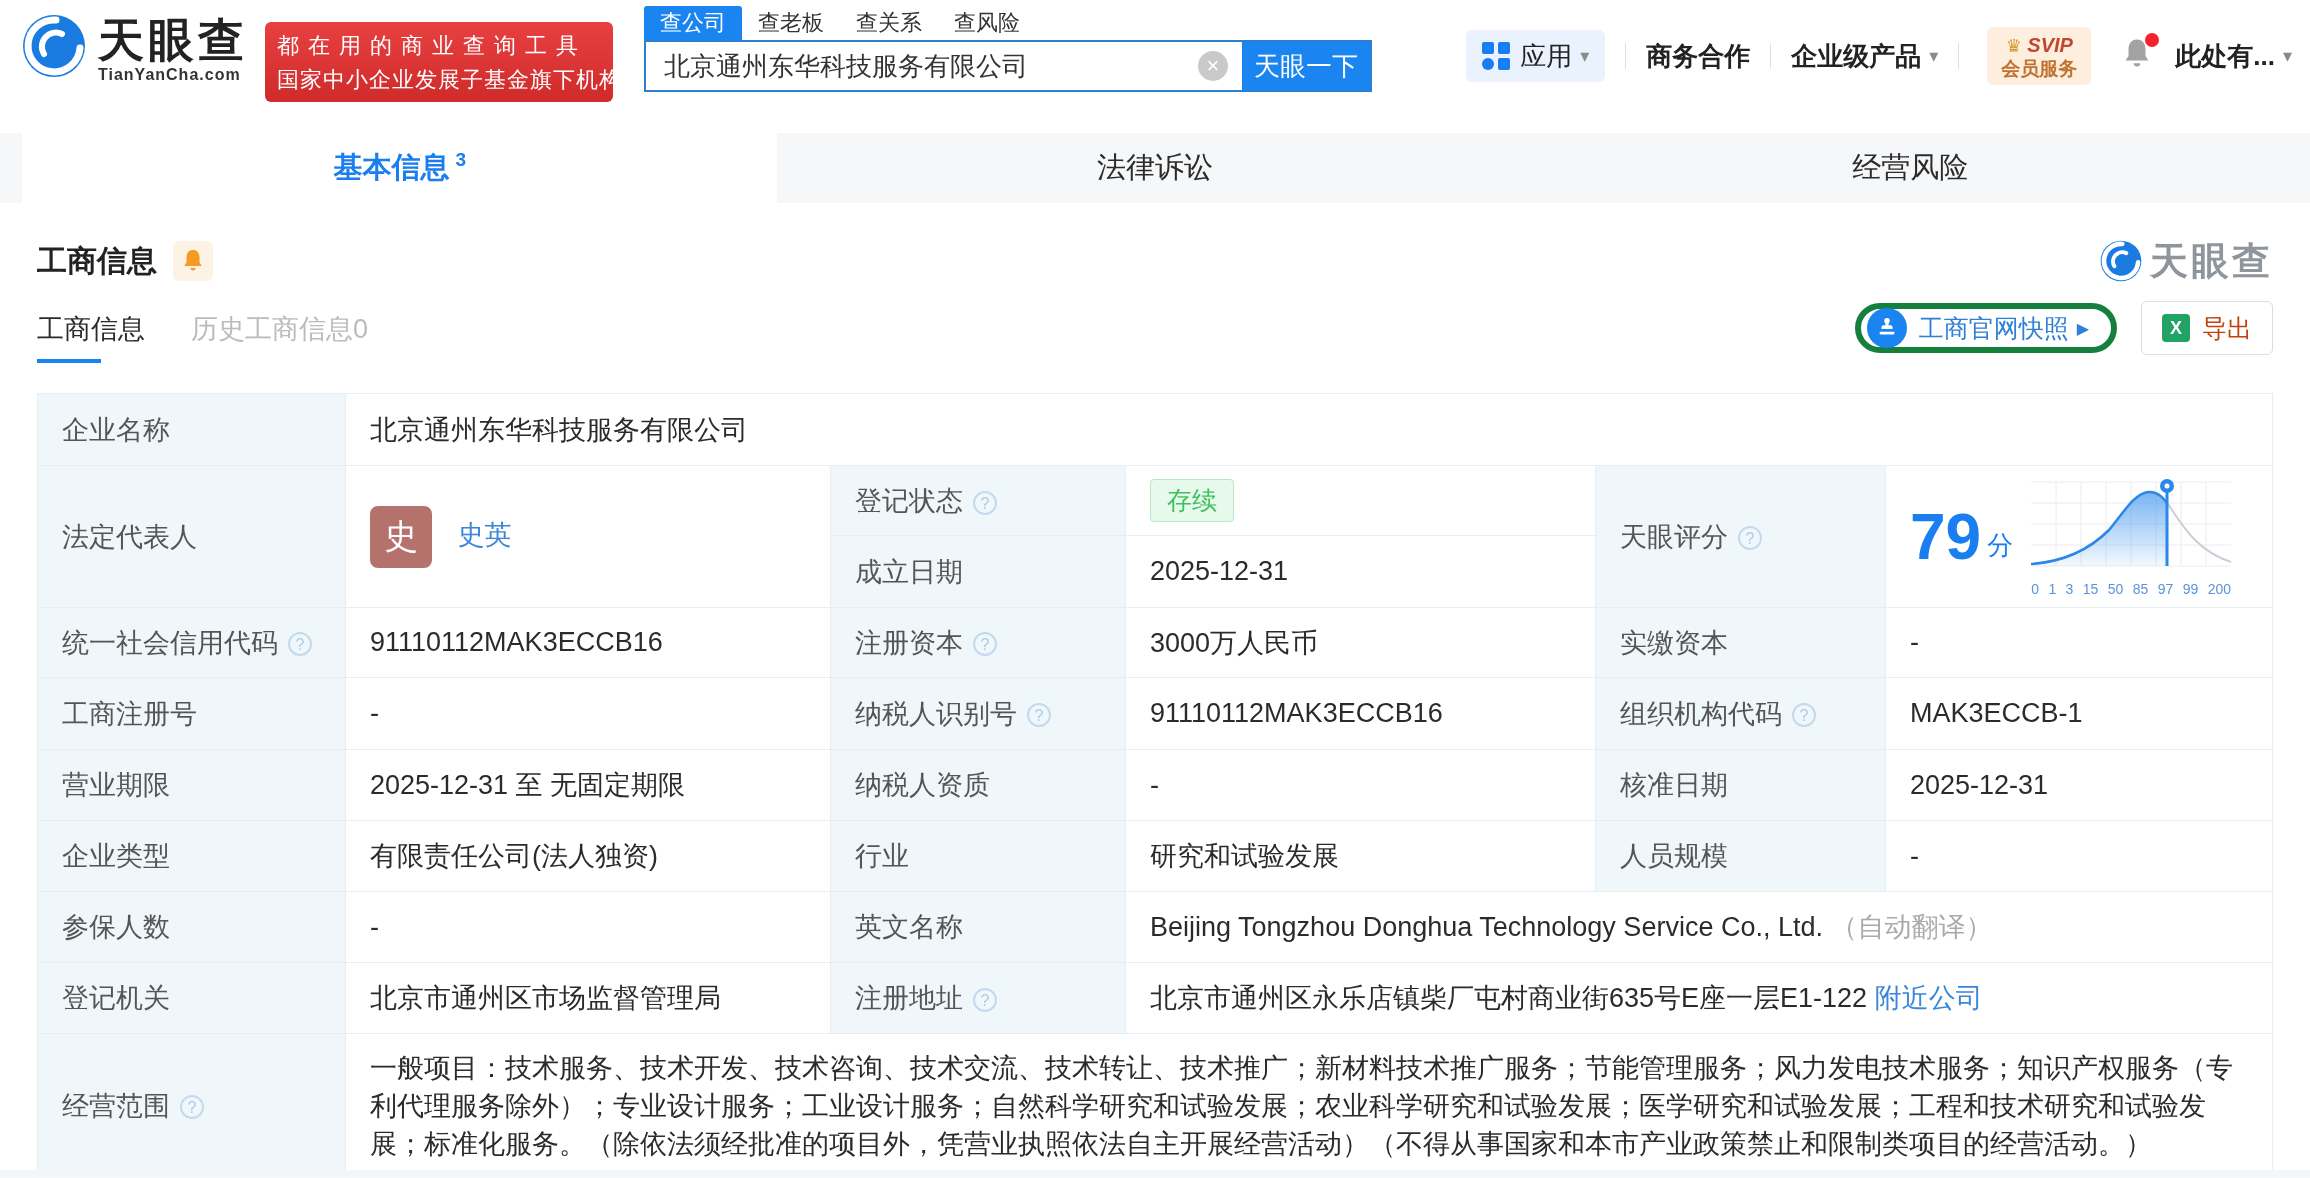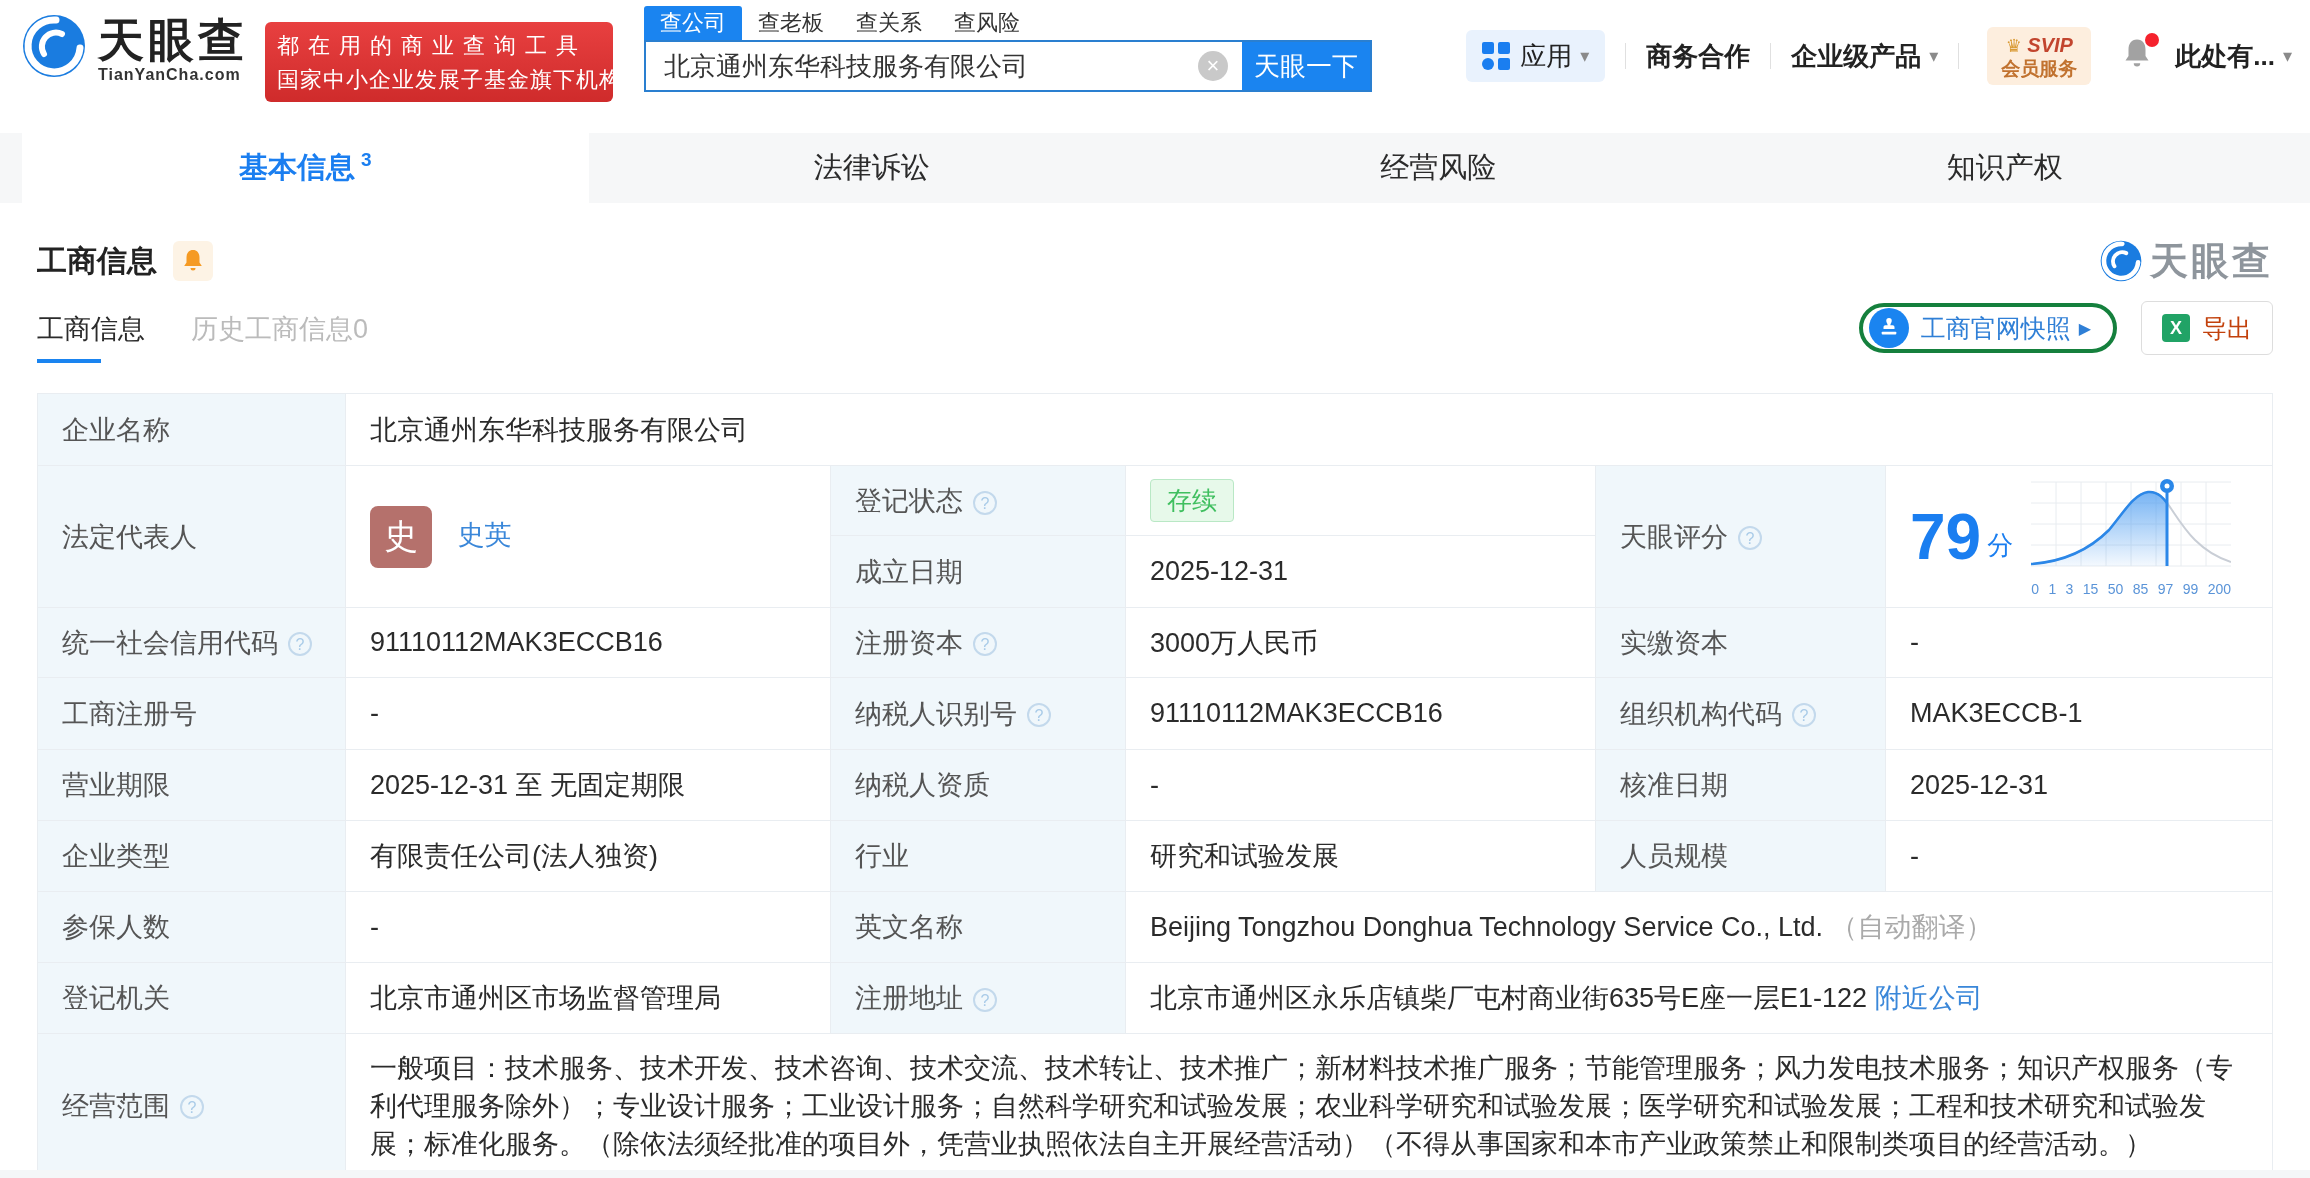--- a/index.html
+++ b/index.html
@@ -69,21 +69,21 @@
   .section-title{font-size:30px;font-weight:bold;color:#222;}
   .bell-badge{width:40px;height:40px;background:#fdf3e5;border-radius:6px;margin-left:16px;display:flex;
     align-items:center;justify-content:center;cursor:pointer;}
   .watermark{margin-left:auto;display:flex;align-items:center;}
   .watermark-text{font-size:38px;font-weight:bold;color:#8e959c;letter-spacing:3px;margin-left:8px;}
   .subtab-row{display:flex;align-items:flex-end;margin-top:18px;height:60px;}
   .subtab{font-size:27px;color:#bbb;margin-right:46px;cursor:pointer;padding-bottom:16px;position:relative;}
   .subtab.active{color:#2b2b2b;}
   .subtab.active:after{content:"";position:absolute;left:0;bottom:0;width:64px;height:4px;background:var(--blue);}
   .tools{margin-left:auto;display:flex;align-items:center;padding-bottom:8px;}
-  .snap-btn{display:flex;align-items:center;border:4px solid #15803d;border-radius:26px;height:50px;padding:0 22px 0 6px;
+  .snap-btn{display:flex;align-items:center;border:6px solid #15803d;border-radius:26px;height:50px;padding:0 22px 0 6px;
     cursor:pointer;background:#fff;}
   .snap-icon{width:40px;height:40px;border-radius:50%;background:var(--blue);display:flex;align-items:center;
     justify-content:center;margin-right:12px;}
   .snap-label{font-size:25px;color:#2f7fd6;}
   .snap-arrow{font-size:16px;color:#2f7fd6;margin-left:8px;}
   .export-btn{display:flex;align-items:center;border:1px solid #ddd;border-radius:6px;height:54px;padding:0 20px;
     margin-left:24px;cursor:pointer;background:#fff;}
   .xls-icon{width:28px;height:28px;background:#21a366;border-radius:4px;color:#fff;font-size:18px;font-weight:bold;
     text-align:center;line-height:28px;margin-right:12px;}
   .export-label{font-size:25px;color:#c2410c;}
@@ -188,23 +188,20 @@
 <div class="nav">
   <div class="nav-tab active">
     <span>基本信息</span>
     <span class="nav-count">3</span>
   </div>
   <div class="nav-tab">
       <span>法律诉讼</span>
     </div>
   <div class="nav-tab">
       <span>经营风险</span>
-    </div>
-  <div class="nav-tab">
-      <span>知识产权</span>
     </div>
 </div>
 
 <div class="content">
 
   <div class="section-head">
     <span class="section-title">工商信息</span>
     <span class="bell-badge">
       <svg width="24" height="26" viewBox="0 0 24 26">
         <path d="M12 2 C7.5 2 5.5 5.5 5.5 9.5 v5 L3.2 18 h17.6 L18.5 14.5 v-5 C18.5 5.5 16.5 2 12 2 Z" fill="#f59a23"></path>

